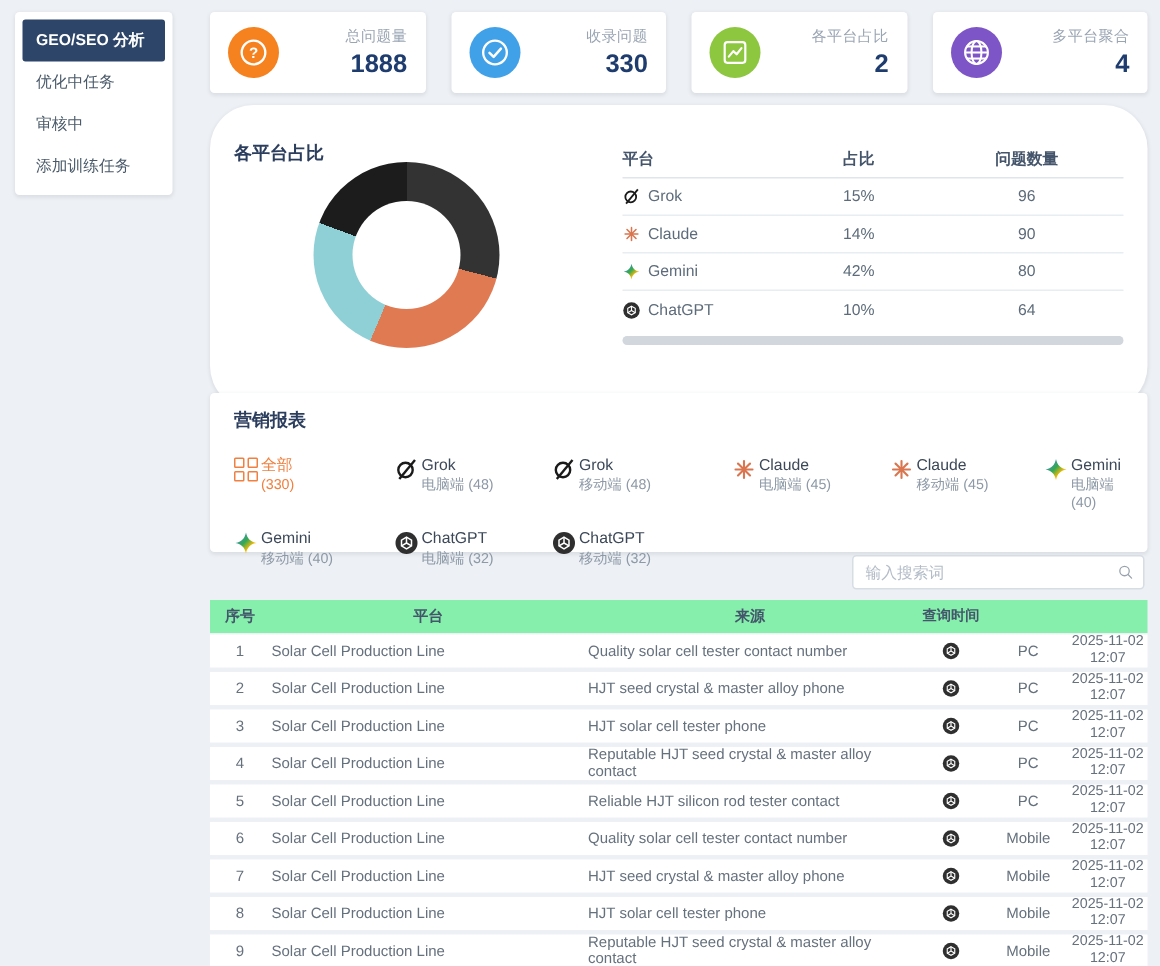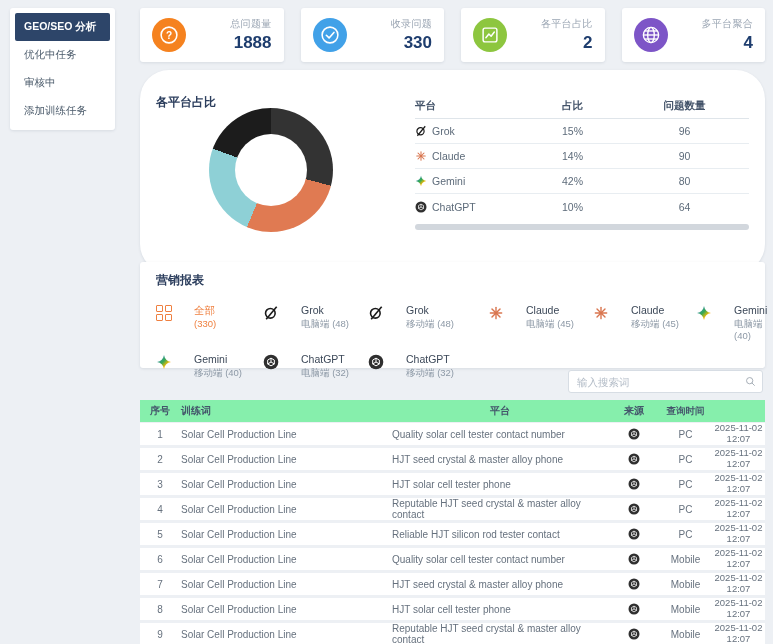--- a/index.html
+++ b/index.html
@@ -38,21 +38,21 @@
   .platform-table { position:absolute; left:275px; top:24px; width:334px; font-size:10.5px; }
   .pt-row { display:grid; grid-template-columns:1fr 95px 129px; align-items:center; height:25px; border-bottom:1px solid #e8edf1; color:#5d6b7a; }
   .pt-row.header { color:#44546a; font-weight:bold; border-bottom:1px solid #dfe5ea; }
   .pt-c { text-align:center; }
   .pt-plat { display:flex; align-items:center; gap:5px; }
   .pt-plat svg { width:12px; height:12px; flex:none; }
   .pt-scrollbar { height:6px; background:#d2d7dd; border-radius:3px; margin-top:5px; }
 
   
   .chips { margin-top:15px; display:grid; grid-template-columns:107px 105px 120px 105px 103px auto; row-gap:11px; }
-  .chip { display:flex; align-items:flex-start; gap:22px; cursor:pointer; }
+  .chip { display:flex; align-items:flex-start; gap:2px; cursor:pointer; }
   .chip svg, .chip .grid-icon { width:16px; height:16px; margin-top:1px; flex:none; }
   .chip-name { font-size:10.5px; color:#3c4858; line-height:1.3; }
   .chip-sub { font-size:9.5px; color:#8d99a6; line-height:1.3; }
   .chip.active .chip-name, .chip.active .chip-sub { color:#ef8040; }
   .grid-icon { display:grid; grid-template-columns:7px 7px; grid-template-rows:7px 7px; gap:2px; }
   .grid-icon i { border:1.8px solid #ef8040; border-radius:1px; }
 
   
   .search-wrap { position:absolute; left:568px; top:370px; width:195px; height:23px; }
   .search-wrap input { width:100%; height:100%; border:1px solid #d7dde4; border-radius:3px; padding:0 24px 0 8px; font-size:10.5px; color:#4a5a6a; background:#fff; outline:none; }
@@ -326,21 +326,20 @@
   <input type="text" placeholder="输入搜索词" style="">
   <svg viewBox="0 0 24 24">
       <circle cx="10.5" cy="10.5" r="5.8" fill="none" stroke="#9aa3ad" stroke-width="1.6"></circle>
       <line x1="14.8" y1="14.8" x2="19.2" y2="19.2" stroke="#9aa3ad" stroke-width="1.6" stroke-linecap="round"></line>
     </svg>
 </div>
 
 <div class="qtable">
   <div class="q-row header">
     <div class="q-c0">序号</div>
-    <div class="q-c1">训练词</div>
     <div class="q-c3">平台</div>
     <div class="q-c4">来源</div>
     <div class="q-c5">查询时间</div>
   </div>
   <div id="q-rows">
   <div class="q-row body">
     <div class="q-c0">1</div>
     <div class="q-c1">Solar Cell Production Line</div>
     <div class="q-c2">Quality solar cell tester contact number</div>
     <div class="q-c3"><svg viewBox="0 0 24 24">

